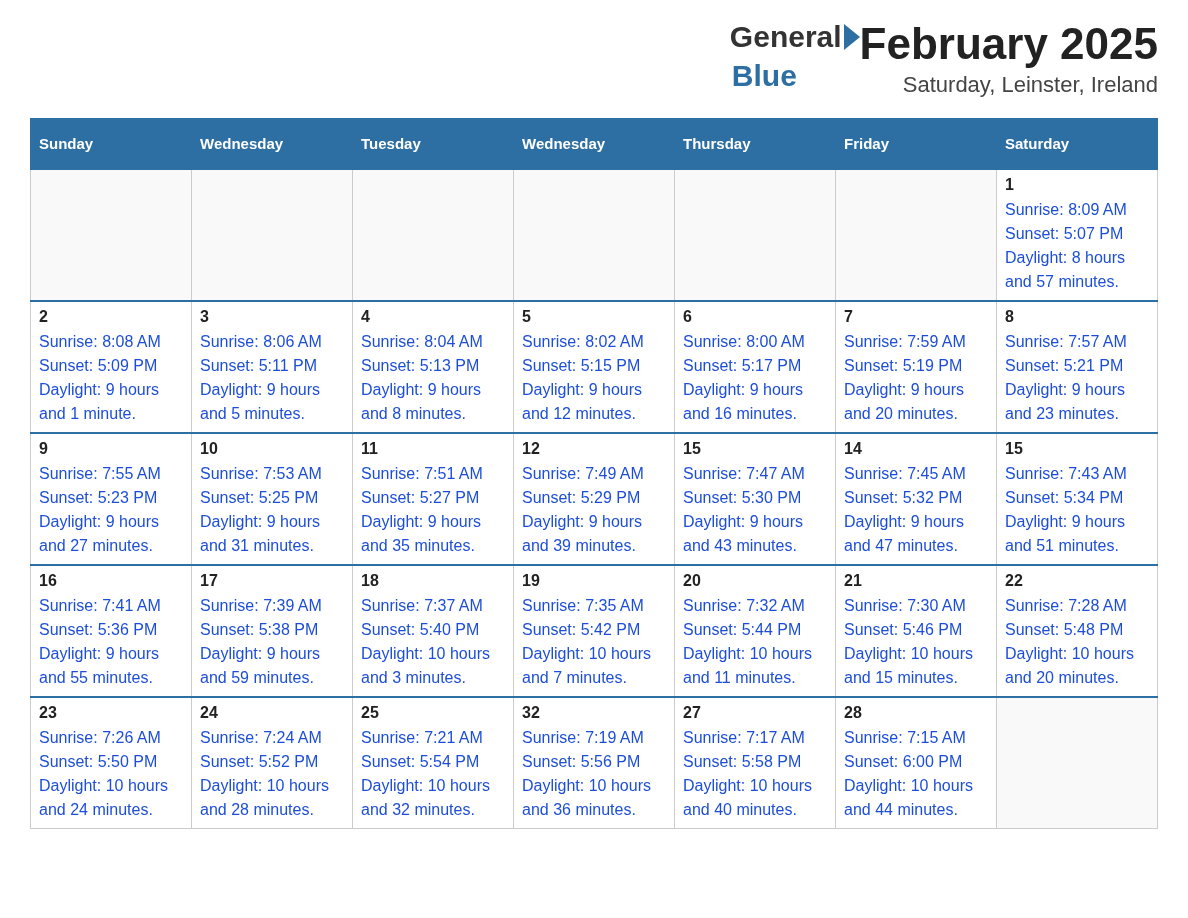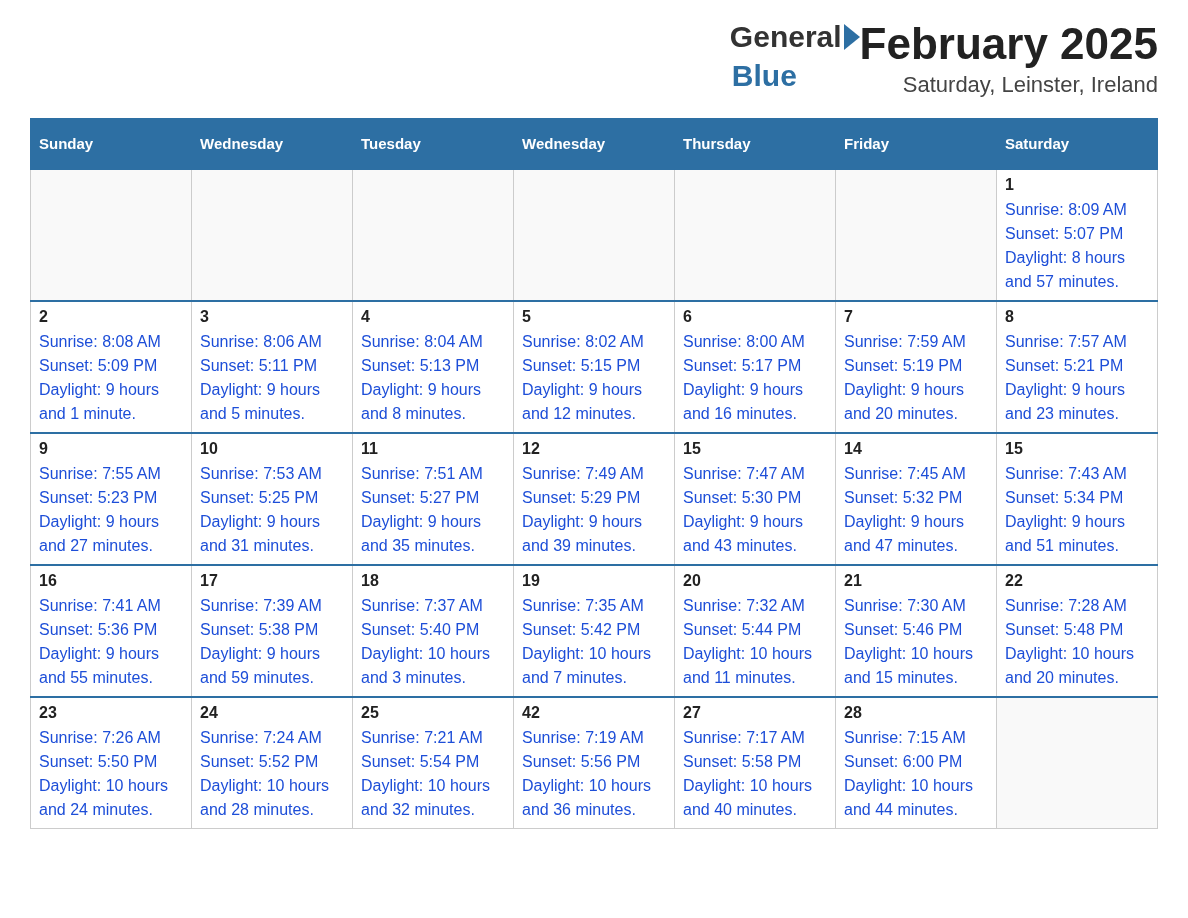--- a/index.html
+++ b/index.html
@@ -284,21 +284,21 @@
 Sunset: 5:52 PM
 Daylight: 10 hours and 28 minutes.</div>
         </td>
         <td>
           <span class="day-number">25</span>
           <div class="day-info" style="white-space: pre-line;">Sunrise: 7:21 AM
 Sunset: 5:54 PM
 Daylight: 10 hours and 32 minutes.</div>
         </td>
         <td>
-          <span class="day-number">42</span>
+          <span class="day-number">32</span>
           <div class="day-info" style="white-space: pre-line;">Sunrise: 7:19 AM
 Sunset: 5:56 PM
 Daylight: 10 hours and 36 minutes.</div>
         </td>
         <td>
           <span class="day-number">27</span>
           <div class="day-info" style="white-space: pre-line;">Sunrise: 7:17 AM
 Sunset: 5:58 PM
 Daylight: 10 hours and 40 minutes.</div>
         </td>

